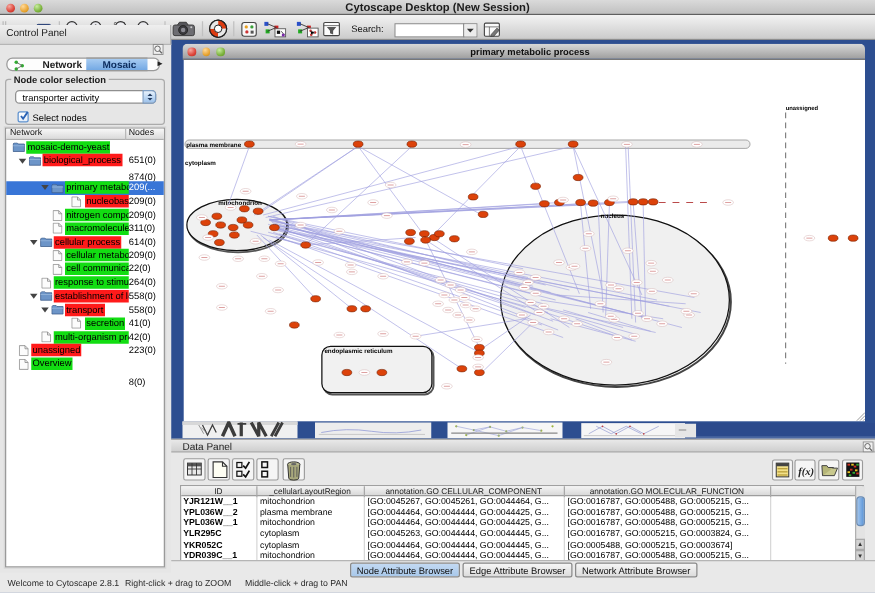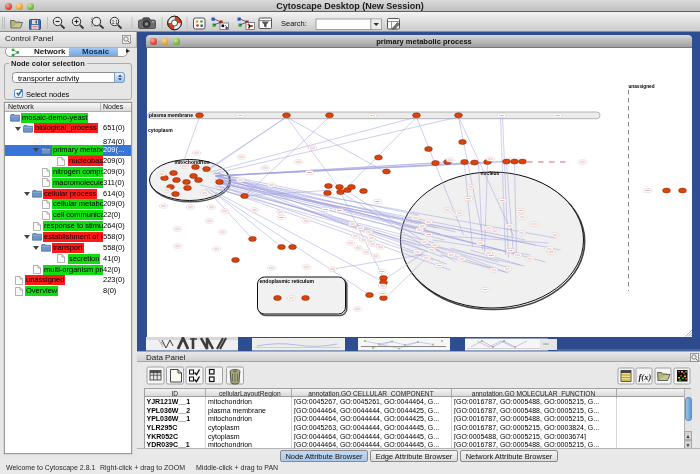--- a/index.html
+++ b/index.html
@@ -2,21 +2,21 @@
 <html><head><meta charset="utf-8">
 <style>
 *{margin:0;padding:0;box-sizing:border-box;}
 html,body{width:700px;height:474px;overflow:hidden;font-family:"Liberation Sans",sans-serif;background:#e9e9e9;}
 .abs{position:absolute;}
 #titlebar{left:0;top:0;width:700px;height:11.5px;background:linear-gradient(#dadada,#c0c0c0);border-bottom:1px solid #5f5f5f;}
 .light{width:7px;height:7px;border-radius:50%;top:2.5px;}
 #titletext{top:1px;left:0;width:700px;text-align:center;font-size:9px;font-weight:bold;color:#1b1b1b;}
 #toolbar{left:0;top:12px;width:700px;height:20px;background:linear-gradient(#f3f3f3,#cbcbcb);border-bottom:1px solid #8e8e8e;}
 #ctrlpanel{left:0;top:32px;width:137px;height:426px;background:#e6e6e6;}
-#cphead{left:0;top:32px;width:137px;height:16px;background:linear-gradient(#efefef,#d6d6d6);border-bottom:1px solid #b5b5b5;border-right:1px solid #b0b0b0;}
+#cphead{left:0;top:20px;width:137px;height:16px;background:linear-gradient(#efefef,#d6d6d6);border-bottom:1px solid #b5b5b5;border-right:1px solid #b0b0b0;}
 #cphead span{position:absolute;left:5px;top:2px;font-size:8px;color:#222;}
 #desktop{left:137px;top:32px;width:563px;height:319.5px;background:#2d4e90;}
 #wintitle{left:146px;top:35px;width:546px;height:13px;background:linear-gradient(#d8d8d8,#9e9e9e);border-radius:4px 4px 0 0;border-bottom:1px solid #777;}
 #wintext{top:37px;left:146px;width:556px;text-align:center;font-size:7.5px;font-weight:bold;color:#111;}
 #canvas{left:146.5px;top:48px;width:545px;height:289px;background:#fff;}
 #datapanel{left:137px;top:351px;width:563px;height:97px;background:#e8e8e8;}
 #dphead{left:137px;top:351px;width:563px;height:11px;background:linear-gradient(#e8e8e8,#cfcfcf);border-top:1px solid #aaa;border-bottom:1px solid #a5a5a5;}
 #dphead span{position:absolute;left:9px;top:1px;font-size:8px;color:#222;}
 #tabsbar{left:137px;top:448px;width:563px;height:15px;background:#e9e9e9;border-top:1px solid #b5b5b5;}
 .tab{position:absolute;top:449.5px;height:12px;border:1px solid #8a8a8a;border-radius:2px;background:linear-gradient(#f6f6f6,#dcdcdc);font-size:7.5px;color:#111;text-align:center;line-height:11px;}
@@ -311,21 +311,21 @@
       </svg>
       <span class="trl" style="position:absolute;left:20px;top:0;max-width:78px;overflow:hidden;background:#ff1a1a;">unassigned</span>
       <span style="position:absolute;left:98px;top:0;color:#000;">223(0)</span>
     </div>
 <div class="treerow" style="top:173.71px;left:0;width:126px;">
       <svg style="position:absolute;left:10px;top:0.8px;" width="8" height="9" viewBox="0 0 8 9">
         <path d="M0.5 0.5 H5 L7.5 3 V8.5 H0.5 Z" fill="#fcfcfc" stroke="#909090" stroke-width="0.7"></path>
         <path d="M5 0.5 V3 H7.5" fill="none" stroke="#909090" stroke-width="0.7"></path>
       </svg>
       <span class="trl" style="position:absolute;left:20px;top:0;max-width:78px;overflow:hidden;background:#12dd12;">Overview</span>
-      <span style="position:absolute;left:98px;top:0;color:#000;">8(0)</span>
+      <span style="position:absolute;left:98px;top:15px;color:#000;">8(0)</span>
     </div>
 </div>
 <div id="desktop" class="abs"></div>
 <div id="cphead" class="abs">
     <span>Control Panel</span>
   </div>
 <svg class="abs" style="left:122px;top:34.5px;" width="9" height="9" viewBox="0 0 9 9">
     <rect x="0.5" y="0.5" width="8" height="8" fill="#f0f0f0" stroke="#888" stroke-width="0.8"></rect>
     <circle cx="4" cy="4" r="2.2" fill="none" stroke="#666" stroke-width="0.8"></circle>
     <path d="M5.6 5.6 L7.6 7.6" stroke="#666" stroke-width="1"></path>

